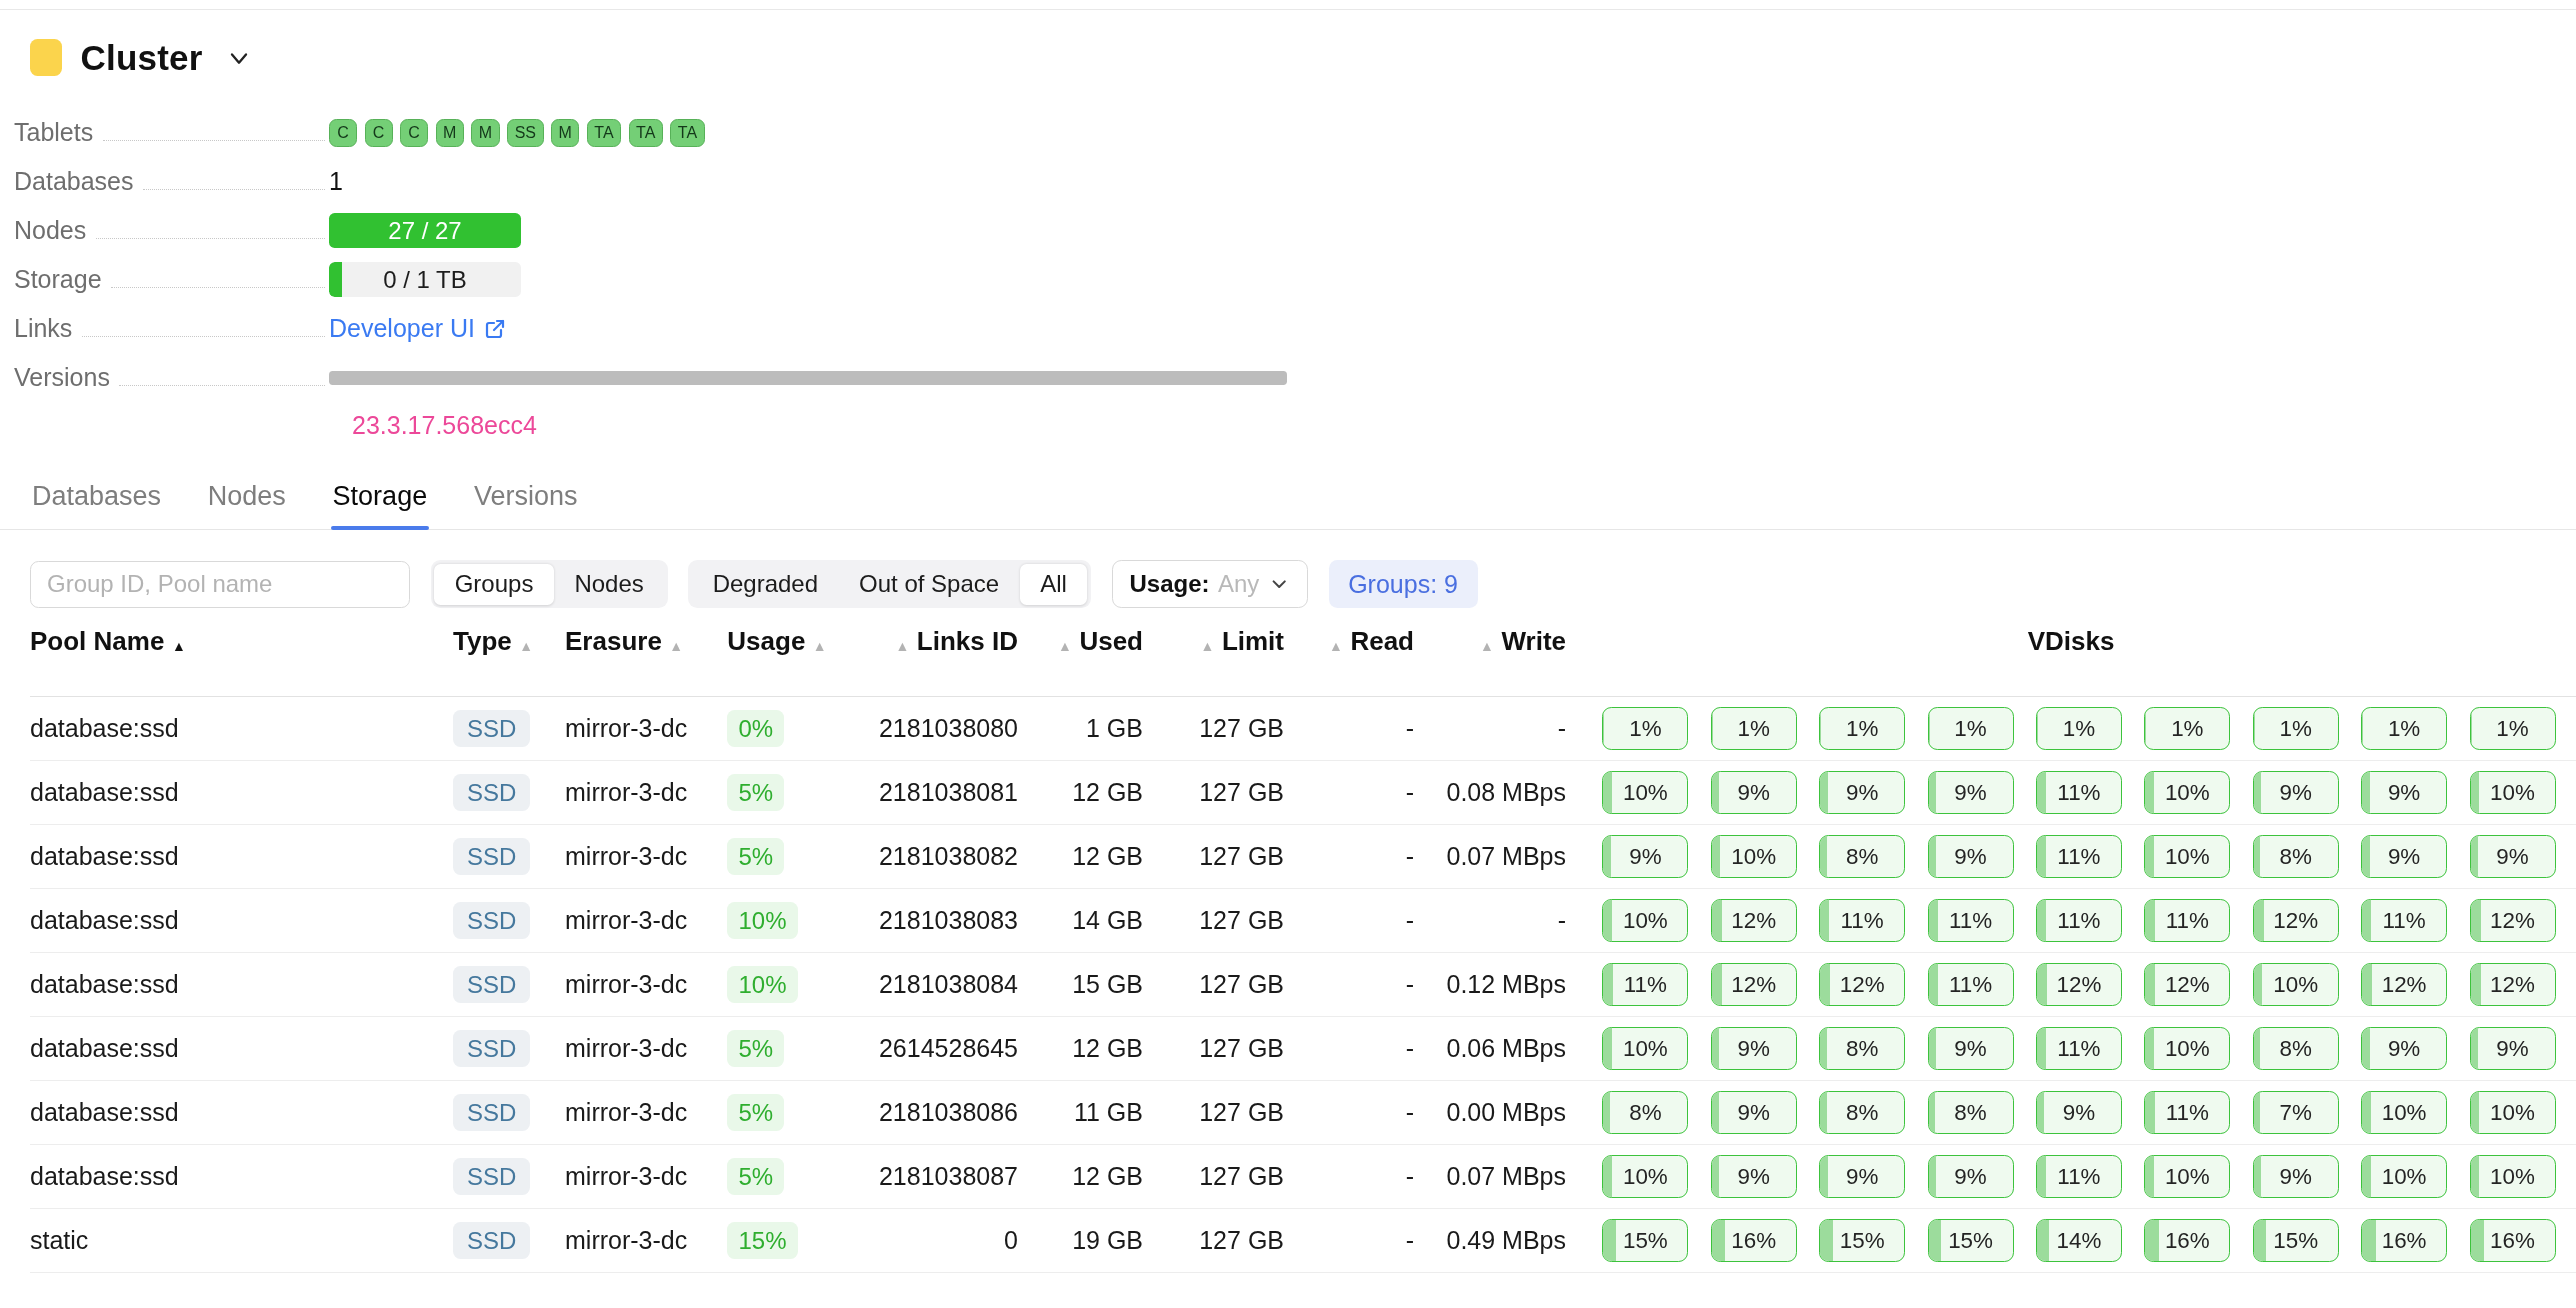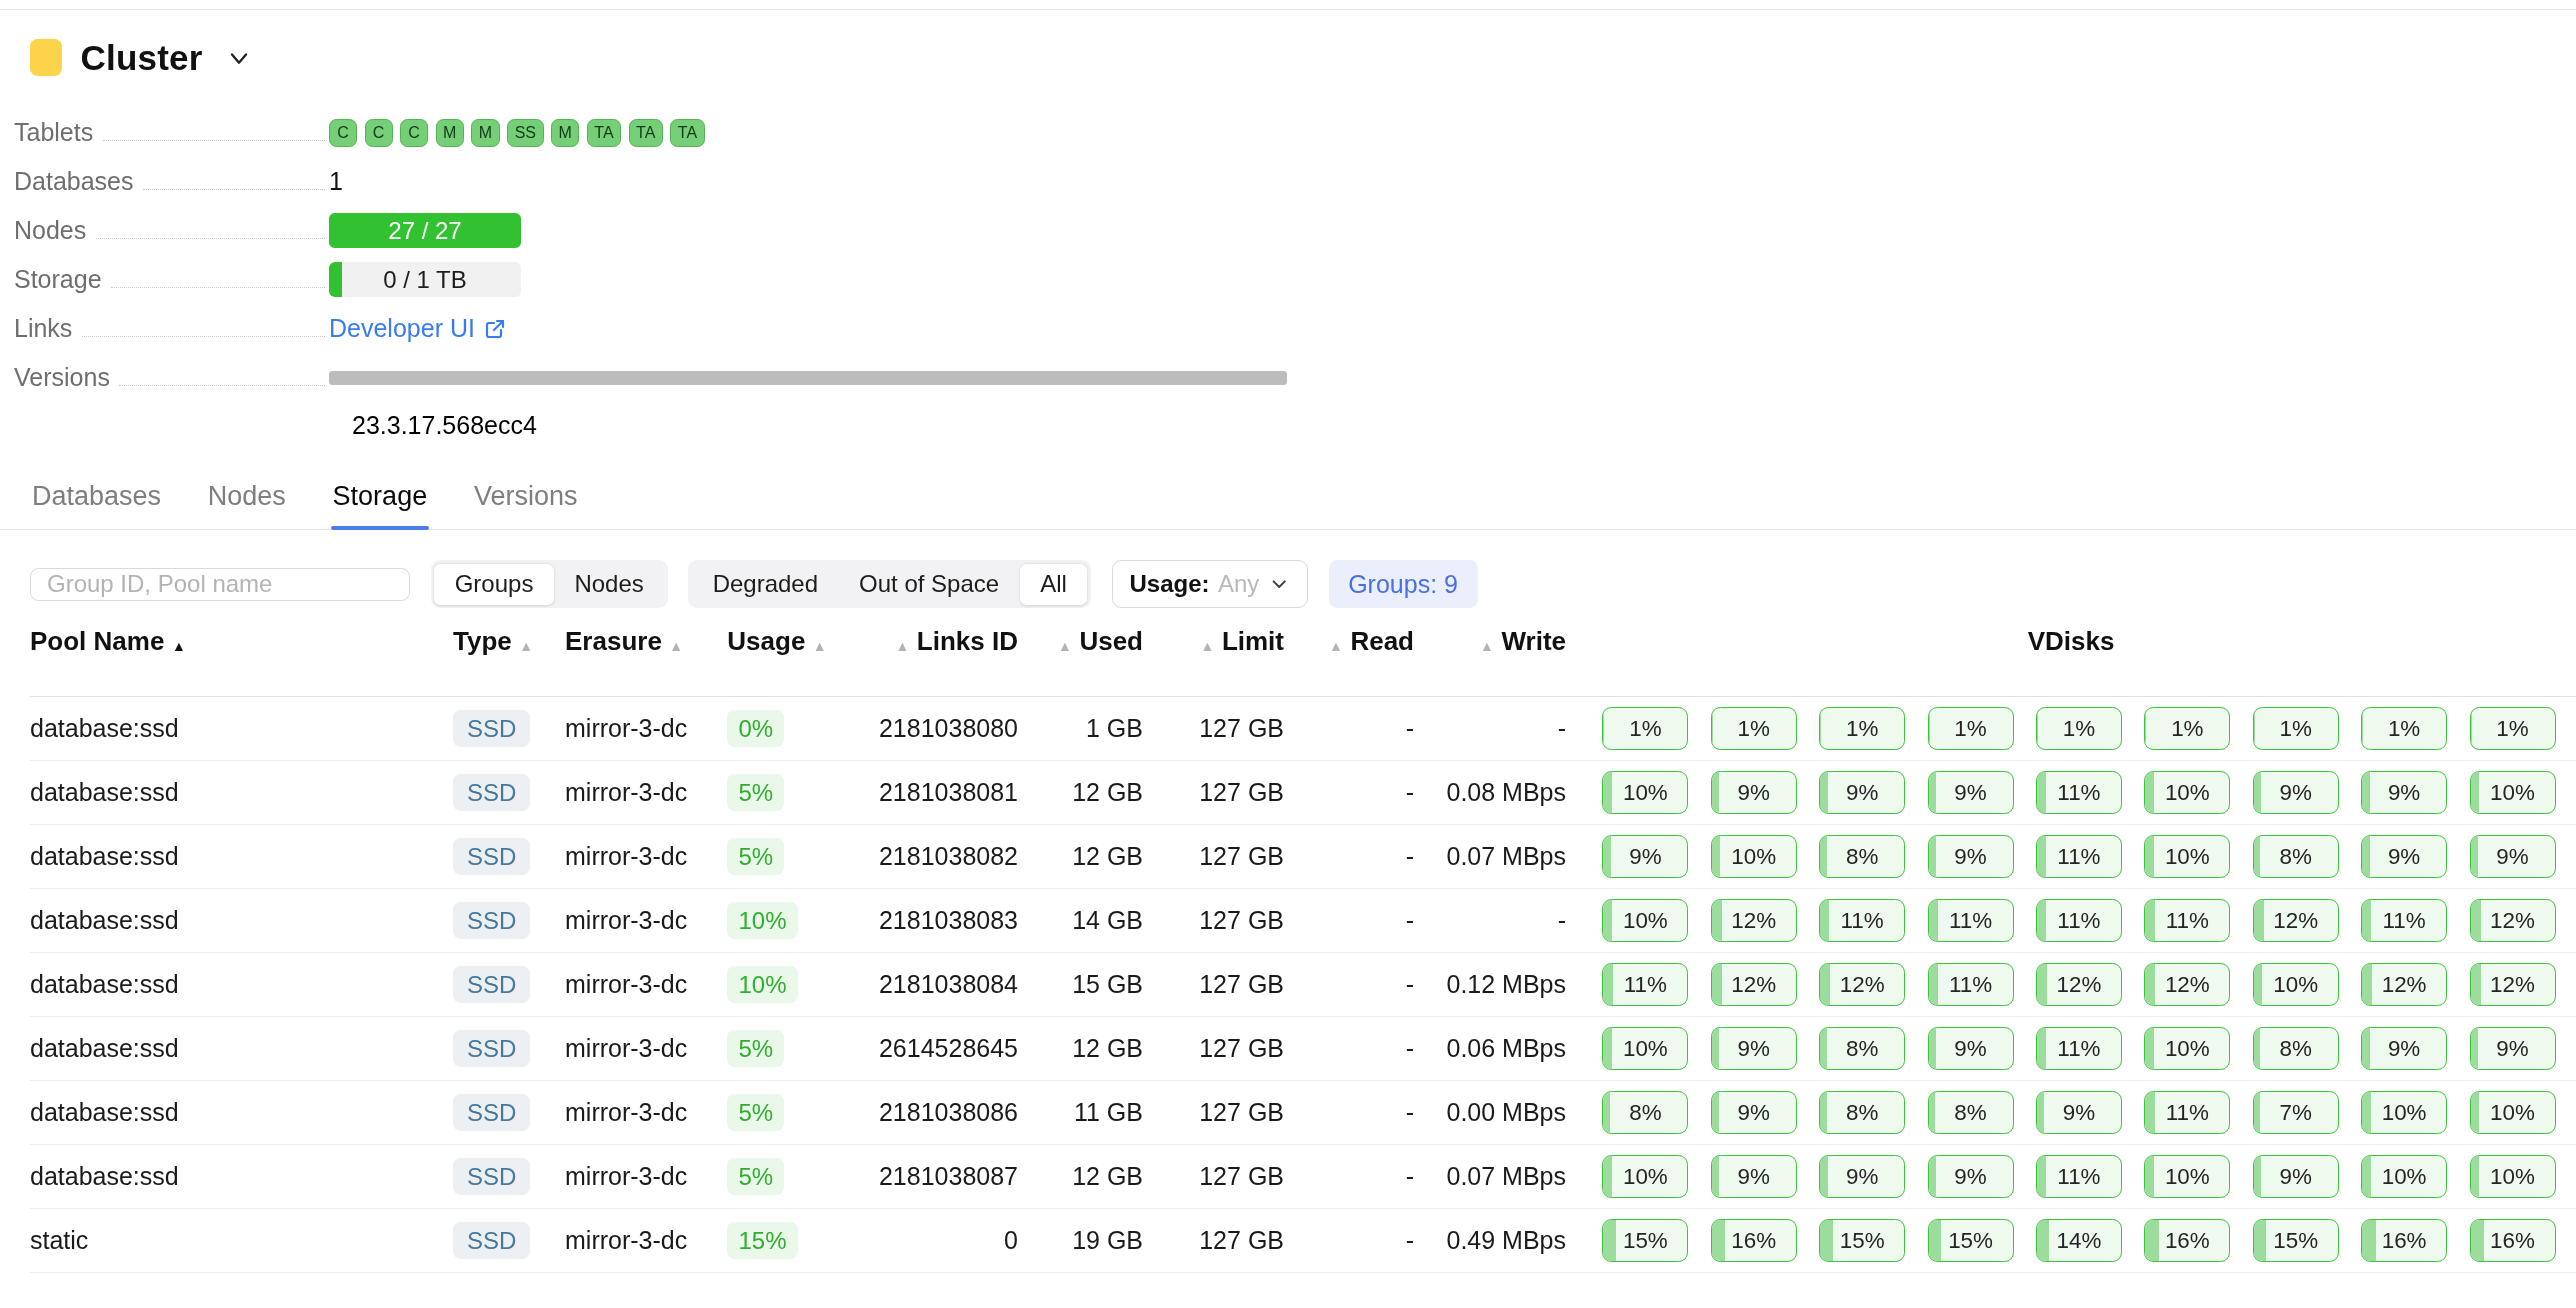--- a/index.html
+++ b/index.html
@@ -26,33 +26,33 @@
             background:#74cf76; border:1.9px solid #57b158; border-radius:7.5px;
             font-size:16px; color:#14381a; cursor:pointer; }
   .bar { position:relative; width:192px; height:35px; border-radius:5.6px; background:#f1f1f1;
          display:flex; align-items:center; justify-content:center; font-size:24px; color:#1d1d1d; overflow:hidden; }
   .bar .fill { position:absolute; left:0; top:0; bottom:0; background:#31c131; border-radius:5.6px 0 0 5.6px; }
   .bar .bar-text { position:relative; z-index:1; }
   .bar.full { background:#31c131; }
   .bar.full .bar-text { color:#fff; }
   .dev-link { display:flex; align-items:center; gap:8.4px; color:#3a7af2; font-size:25px; cursor:pointer; }
   .version-bar { width:958px; height:14px; border-radius:3.7px; background:#bcbcbc; }
-  .version-text { margin:9.3px 0 0 352px; font-size:25px; color:#000000; }
+  .version-text { margin:9.3px 0 0 352px; font-size:25px; color:#ec4899; }
 
   
   .tabswrap { margin-top:41px; border-bottom:0.9px solid #e6e6e6; padding-left:30px; }
   .tabs { display:flex; gap:43px; }
   .tab { font-size:27px; color:#7e7e7e; padding:0 1.9px 17px 1.9px; position:relative; cursor:pointer; }
   .tab.active { color:#0a0a0a; }
   .tab.active::after { content:""; position:absolute; left:0; right:0; bottom:-0.9px; height:4.7px;
                        background:#4a7beb; border-radius:2.8px; }
 
   
   .filters { display:flex; align-items:center; gap:20.5px; margin:30px 0 0 30px; height:48px; }
-  .search { width:380px; height:33px; border:0.9px solid #d9d9d9; border-radius:8.4px; padding:0 16px;
+  .search { width:380px; height:47px; border:0.9px solid #d9d9d9; border-radius:8.4px; padding:0 16px;
             font-size:24px; color:#222; outline:none; font-family:"Liberation Sans", sans-serif; }
   .search::placeholder { color:#b3b3b3; }
   .seg { display:flex; background:#f2f2f4; border-radius:9.3px; padding:3.7px; height:48px; align-items:stretch; }
   .seg-item { display:flex; align-items:center; padding:0 20.5px; font-size:24px; color:#1c1c1c;
               border-radius:6.5px; cursor:pointer; white-space:nowrap; }
   .seg-item.selected { background:#fff; box-shadow:0 0.9px 2.8px rgba(0,0,0,0.14);text-align:center; }
   .select { display:flex; align-items:center; gap:8.4px; height:48px; border:0.9px solid #d9d9d9;
             border-radius:9.3px; padding:0 17px; font-size:24px; cursor:pointer; }
   .select .select-label { font-weight:bold; color:#111; }
   .select .select-value { color:#b9b9b9; }

